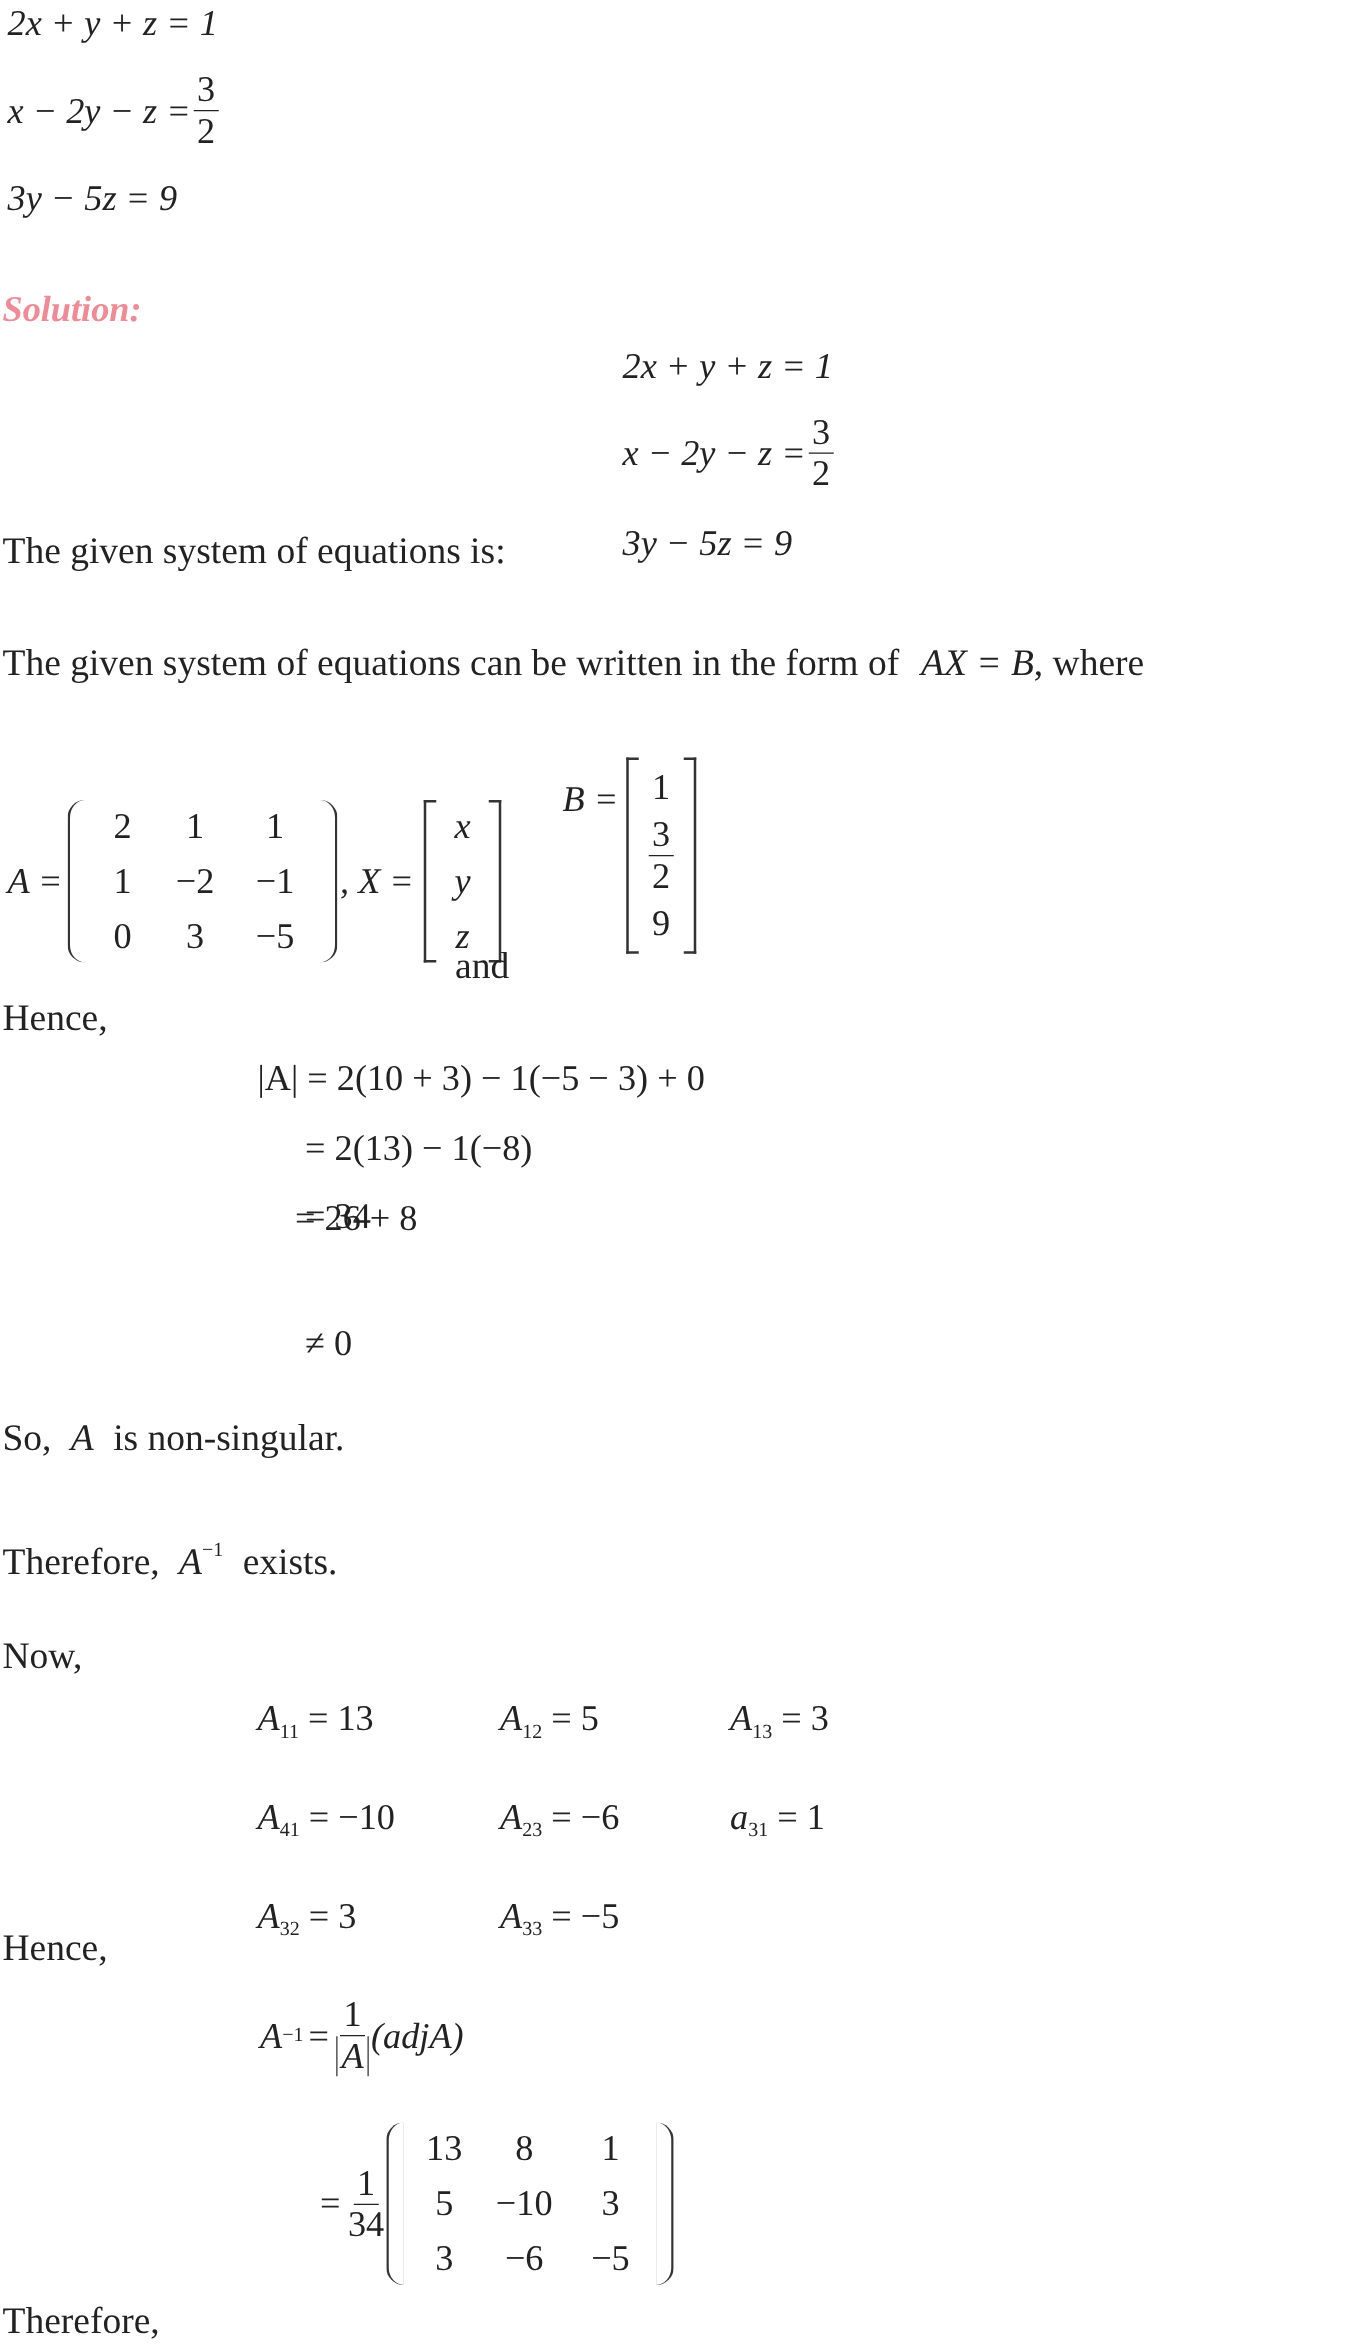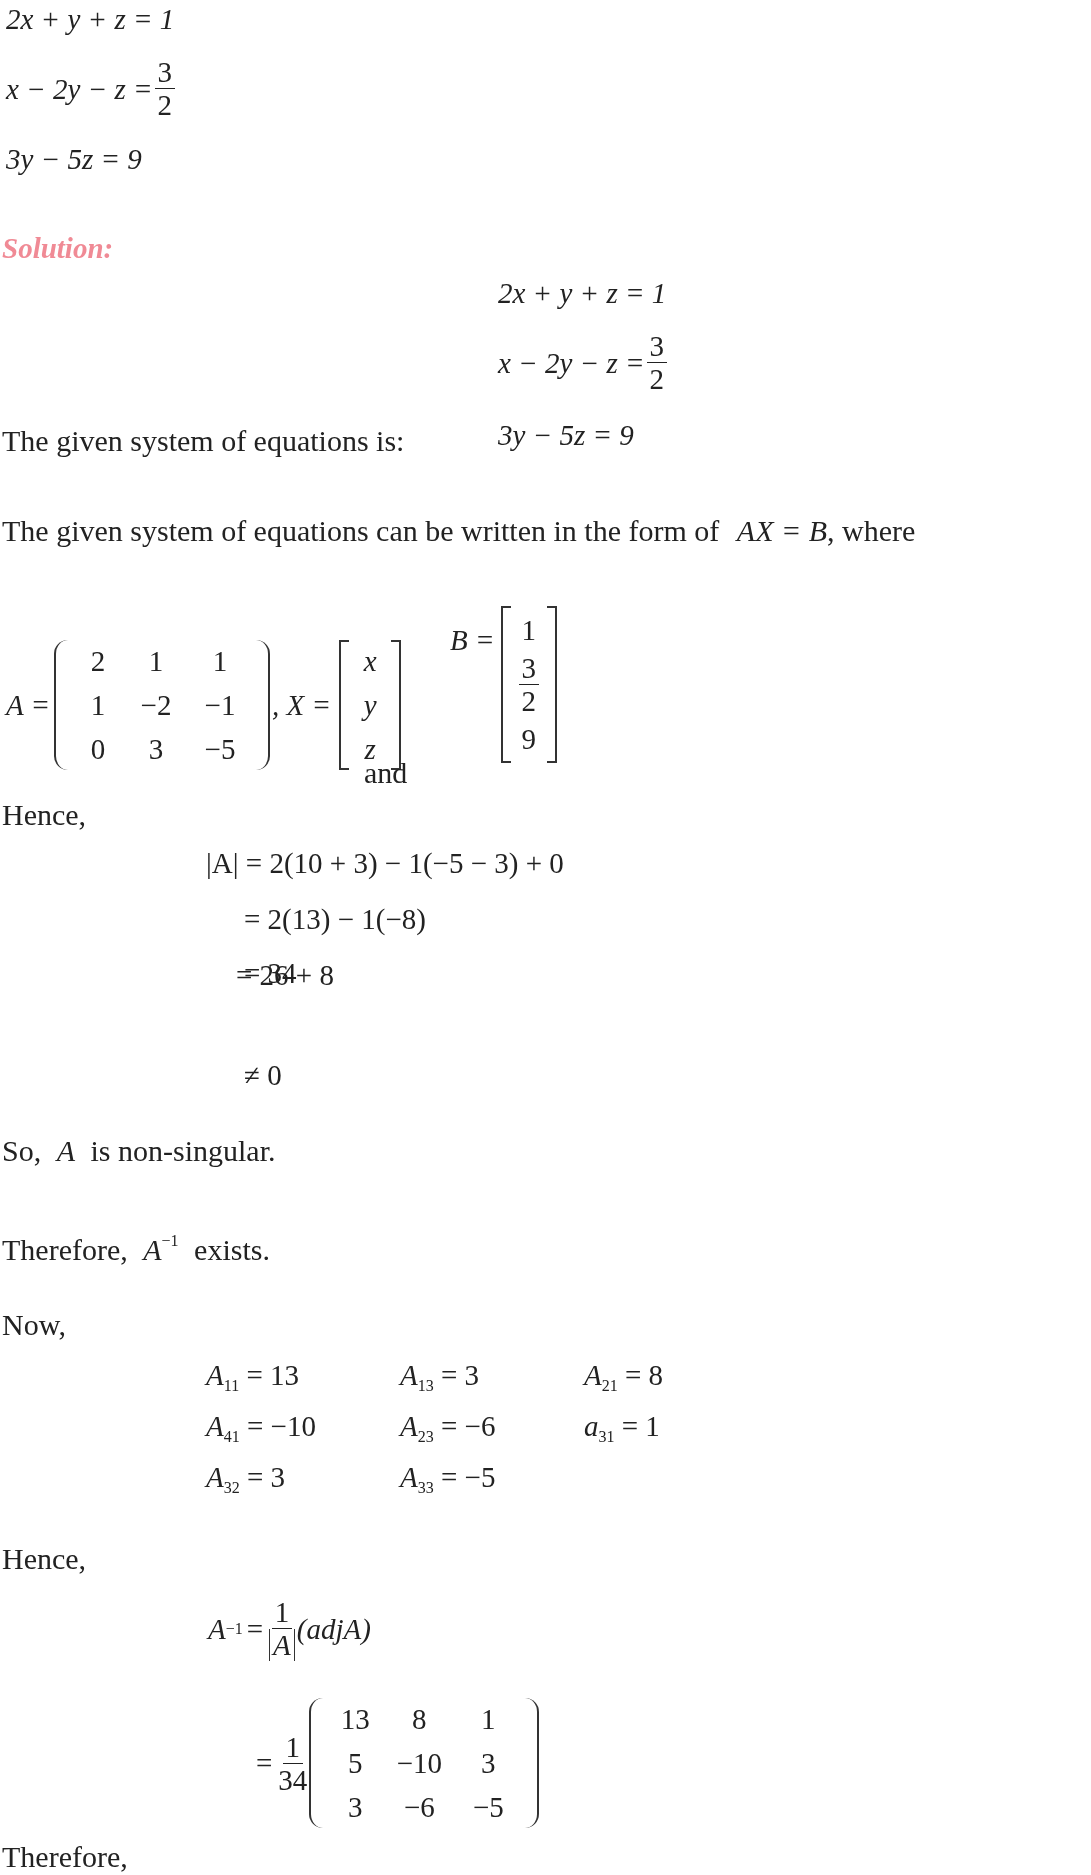--- a/index.html
+++ b/index.html
@@ -116,24 +116,24 @@
 </div>
 
 <div class="abs txt" style="left:2px;top:1224px;">
   <span>Therefore,</span>
   <span class="it" style="margin-left:8px;">A</span><sup>−1</sup>
   <span style="margin-left:8px;">exists.</span>
 </div>
 
 <div class="abs txt" style="left:2px;top:1308px;">Now,</div>
 
-<div class="abs m" style="left:206px;top:1358px;display:grid;grid-template-columns:194px 184px 160px;row-gap:6px;">
+<div class="abs m" style="left:206px;top:1358px;display:grid;grid-template-columns:194px 184px 160px;row-gap:34px;">
   <span><span class="it">A</span><sub>11</sub> <span>= 13</span></span>
+  <span><span class="it">A</span><sub>12</sub> <span>= 5</span></span>
   <span><span class="it">A</span><sub>13</sub> <span>= 3</span></span>
-  <span><span class="it">A</span><sub>21</sub> <span>= 8</span></span>
   <span><span class="it">A</span><sub>41</sub> <span>= −10</span></span>
   <span><span class="it">A</span><sub>23</sub> <span>= −6</span></span>
   <span><span class="it">a</span><sub>31</sub> <span>= 1</span></span>
   <span><span class="it">A</span><sub>32</sub> <span>= 3</span></span>
   <span><span class="it">A</span><sub>33</sub> <span>= −5</span></span>
 </div>
 
 <div class="abs txt" style="left:2px;top:1542px;">Hence,</div>
 
 <div class="abs m" style="left:208px;top:1596px;display:flex;align-items:center;">

